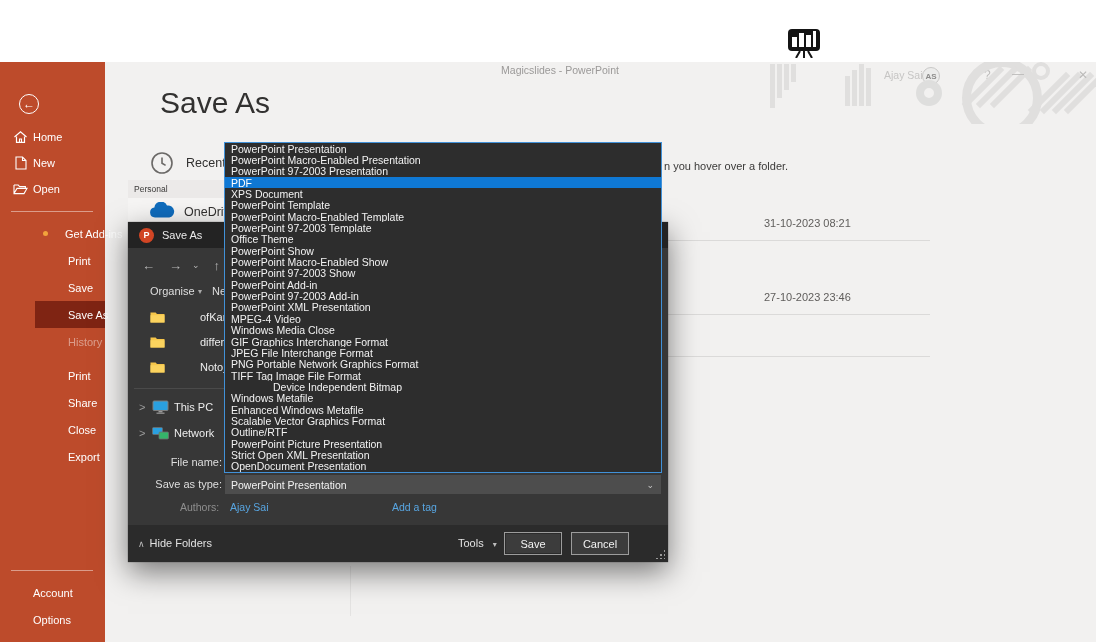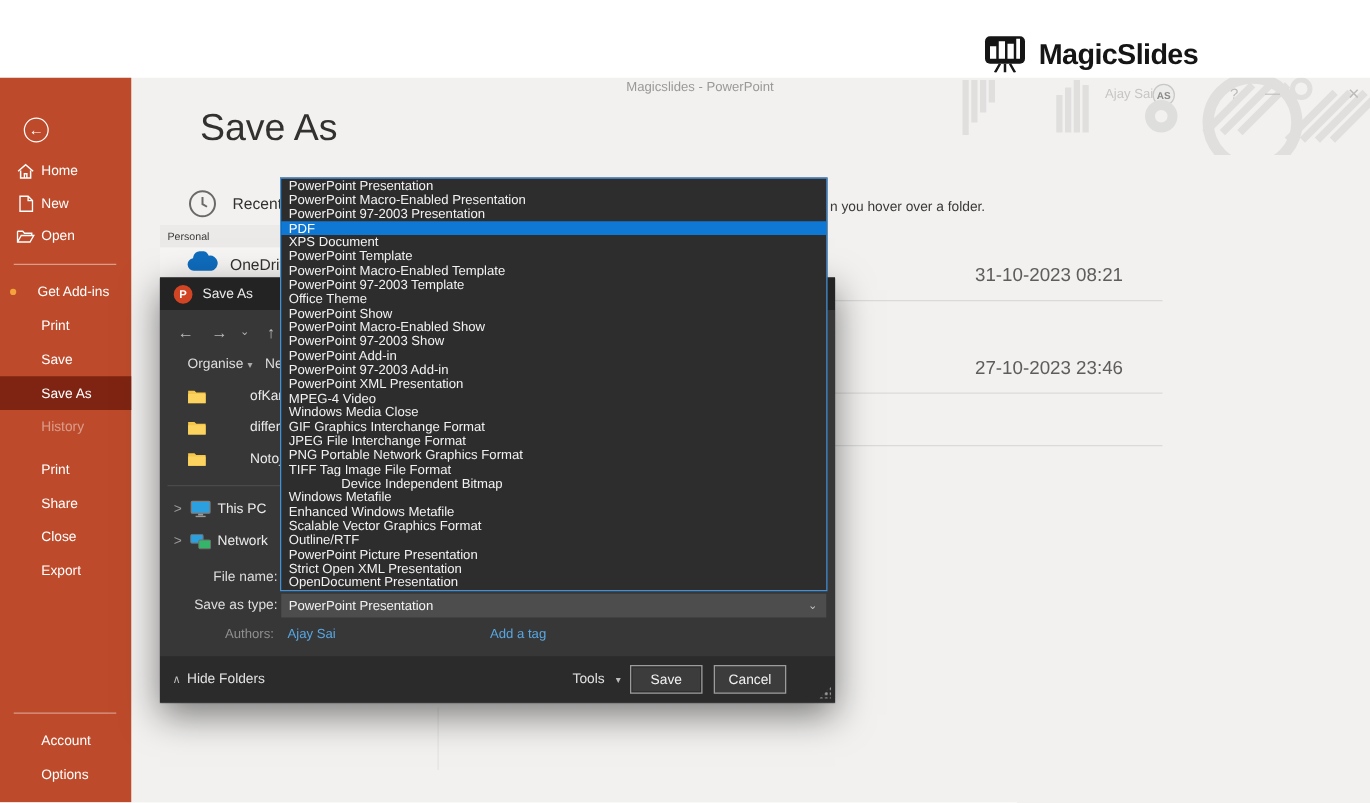--- a/index.html
+++ b/index.html
@@ -33,21 +33,21 @@
   
   .sidebar { position:absolute; left:0; top:0; width:105px; height:580px; background:#bd4b2b; z-index:3; }
   .back-btn { position:absolute; left:19px; top:32px; width:20px; height:20px; border:1.4px solid #fff;
               border-radius:50%; color:#fff; font-size:12px; display:flex; align-items:center; justify-content:center; }
   .side-row { position:relative; display:flex; align-items:center; height:27px; color:#fff; font-size:11px; cursor:default; }
   .side-row .icon { position:absolute; left:13px; display:flex; }
   .side-row .lbl { position:absolute; left:33px; white-space:nowrap; }
   .side-top { position:absolute; left:0; top:62px; width:105px; }
   .side-top .side-row { height:26px; }
   .side-div { position:absolute; left:11px; width:82px; height:1px; background:rgba(255,255,255,0.45); }
-  .side-mid { position:absolute; left:0; top:158px; width:105px; }
+  .side-mid { position:absolute; left:0; top:158px; width:105px;padding-left:35px; }
   .side-mid .side-row.disabled .lbl { color:rgba(255,255,255,0.45); }
   .side-mid .side-row.active { background:#7f2413; }
   .side-mid .side-row:nth-child(6) { margin-top:7px; }
   .dot { display:none; position:absolute; left:8px; width:5px; height:5px; border-radius:50%; background:#f2a33c; }
   .side-row.bullet .dot { display:block; }
   .side-row.bullet .lbl { left:30px; }
   .side-bottom { position:absolute; left:0; top:517px; width:105px; }
 
   
   .page-title { position:absolute; left:160px; top:24px; font-size:30px; font-weight:300; color:#323130; }
@@ -58,21 +58,21 @@
   .place-row { position:absolute; left:128px; top:136px; width:240px; height:28px; background:#f6f5f4;
                display:flex; align-items:center; }
   .place-row .icon { position:absolute; left:20px; }
   .place-row .lbl { position:absolute; left:56px; font-size:12.5px; color:#323130; white-space:nowrap; }
   .hint-frag { position:absolute; left:664px; top:98px; font-size:11px; color:#3b3a39; white-space:nowrap; }
   .recent-list { position:absolute; left:668px; top:118px; width:262px; }
   .recent-row { position:relative; border-bottom:1px solid #dbdad9; display:flex; align-items:flex-end; }
   .recent-row:nth-child(1){ height:61px; }
   .recent-row:nth-child(2){ height:74px; }
   .recent-row:nth-child(3){ height:42px; }
-  .recent-date { position:absolute; left:112px; bottom:11px; font-size:15px; color:#5f5d5b; white-space:nowrap; }
+  .recent-date { position:absolute; left:96px; bottom:11px; font-size:11px; color:#5f5d5b; white-space:nowrap; }
   .faint-vline { position:absolute; left:350px; top:504px; width:1px; height:50px; background:#e4e3e2; }
 
   
   .dialog { position:absolute; left:128px; top:222px; width:540px; height:340px; background:#373737;
             box-shadow:0 10px 28px rgba(0,0,0,0.5), 0 0 1px rgba(0,0,0,0.6); z-index:5; color:#dcdcdc; }
   .dlg-title { position:absolute; left:0; top:0; width:100%; height:26px; background:#232323;
                display:flex; align-items:center; }
   .ppt-icon { position:absolute; left:11px; width:15px; height:15px; border-radius:50%; background:#d14524;
               color:#fff; font-size:9px; font-weight:bold; display:flex; align-items:center; justify-content:center; }
   .dlg-title .t { position:absolute; left:34px; font-size:11px; color:#eaeaea; }
@@ -128,21 +128,20 @@
   <div class="top-strip">
     <div class="brand">
       <svg width="36" height="30" viewBox="0 0 36 30">
         <rect x="2" y="1" width="32" height="22" rx="4" fill="#151515"></rect>
         <rect x="6" y="9" width="5" height="10" fill="#fff"></rect>
         <rect x="13" y="5" width="5" height="14" fill="#fff"></rect>
         <rect x="20" y="7" width="5" height="12" fill="#fff"></rect>
         <rect x="27" y="3" width="3" height="16" fill="#fff"></rect>
         <path d="M14 23 L10 30 M18 23 L18 30 M22 23 L26 30" stroke="#151515" stroke-width="2" fill="none"></path>
       </svg>
-      <span class="brand-text">MagicSlides</span>
     </div>
   </div>
 
   <div class="app">
 
     <div class="titlebar-title">Magicslides - PowerPoint</div>
 
     <div class="watermark">
       <div class="wm-bar" style="left:30px;top:2px;height:44px;"></div>
       <div class="wm-bar" style="left:37px;top:2px;height:34px;"></div>

